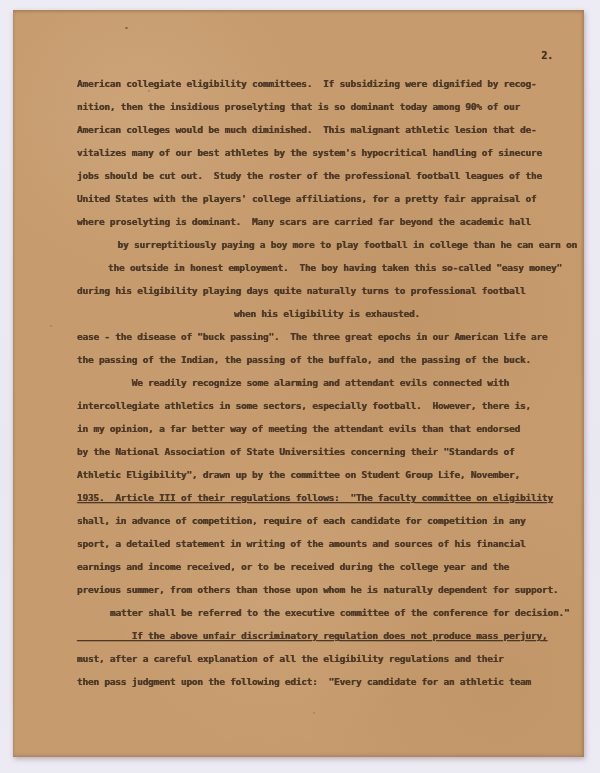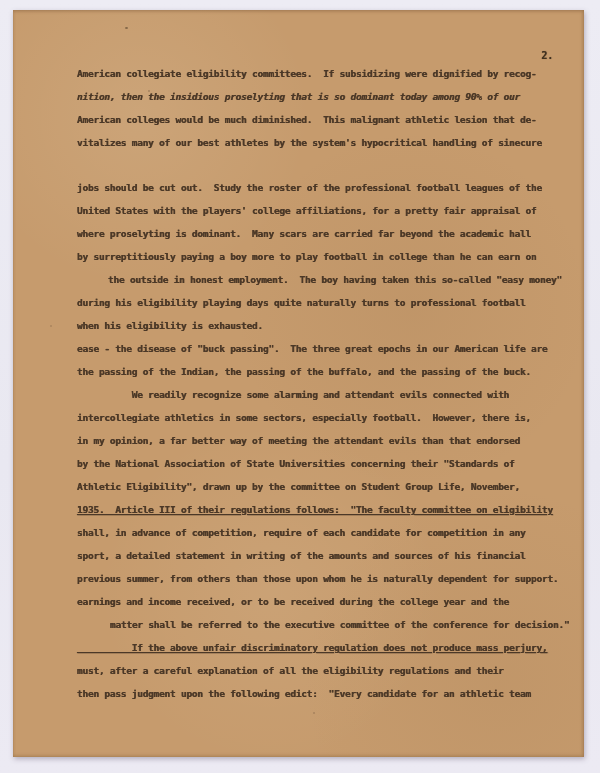--- a/index.html
+++ b/index.html
@@ -39,21 +39,21 @@
     top: 40px;
     right: 31px;
     font-size: 10px;
     font-weight: 700;
     letter-spacing: -0.2px;
     color: #41311f;
     text-shadow: 0.4px 0.4px 0.7px rgba(65,49,31,0.75);
   }
   .lines {
     position: absolute;
-    top: 52px;
+    top: 62px;
     left: 64px;
     width: 500px;
   }
   .line {
     height: 23px;
     line-height: 23px;
     font-size: 9.5px;
     font-weight: 700;
     letter-spacing: -0.25px;
     white-space: pre;
@@ -73,42 +73,42 @@
   .speck.s4 { left: 37px;  top: 315px; width: 2px; height: 2px; background: rgba(74,56,38,0.22); }
 </style>
 </head>
 <body>
 
 <div class="backdrop" style="background-color: rgb(237, 236, 244);">
   <div class="paper" style="background-color: rgb(198, 155, 109);">
     <div class="page-number">2.</div>
     <div class="lines">
         <div class="line" style="color: rgb(75, 56, 39);">American collegiate eligibility committees.  If subsidizing were dignified by recog-</div>
-        <div class="line" style="color: rgb(75, 56, 39); font-style: italic;">nition, then the insidious proselyting that is so dominant today among 90% of our</div>
+        <div class="line" style="color: rgb(75, 56, 39);">nition, then the insidious proselyting that is so dominant today among 90% of our</div>
         <div class="line" style="color: rgb(75, 56, 39);">American colleges would be much diminished.  This malignant athletic lesion that de-</div>
         <div class="line" style="color: rgb(75, 56, 39);">vitalizes many of our best athletes by the system's hypocritical handling of sinecure</div>
-        <div class="line" style="color: rgb(75, 56, 39); margin-top: 22px;">jobs should be cut out.  Study the roster of the professional football leagues of the</div>
+        <div class="line" style="color: rgb(75, 56, 39);">jobs should be cut out.  Study the roster of the professional football leagues of the</div>
         <div class="line" style="color: rgb(75, 56, 39);">United States with the players' college affiliations, for a pretty fair appraisal of</div>
         <div class="line" style="color: rgb(75, 56, 39);">where proselyting is dominant.  Many scars are carried far beyond the academic hall</div>
-        <div class="line" style="color: rgb(75, 56, 39);">by surreptitiously paying a boy more to play football in college than he can earn on</div>
+        <div class="line" style="color: rgb(75, 56, 39); text-align: right;">by surreptitiously paying a boy more to play football in college than he can earn on</div>
         <div class="line" style="color: rgb(75, 56, 39); margin-left: 31px;">the outside in honest employment.  The boy having taken this so-called "easy money"</div>
         <div class="line" style="color: rgb(75, 56, 39);">during his eligibility playing days quite naturally turns to professional football</div>
-        <div class="line" style="color: rgb(75, 56, 39);">when his eligibility is exhausted.</div>
+        <div class="line" style="color: rgb(75, 56, 39); text-align: center;">when his eligibility is exhausted.</div>
         <div class="line" style="color: rgb(75, 56, 39);">ease - the disease of "buck passing".  The three great epochs in our American life are</div>
         <div class="line" style="color: rgb(75, 56, 39);">the passing of the Indian, the passing of the buffalo, and the passing of the buck.</div>
         <div class="line" style="color: rgb(75, 56, 39);">          We readily recognize some alarming and attendant evils connected with</div>
         <div class="line" style="color: rgb(75, 56, 39);">intercollegiate athletics in some sectors, especially football.  However, there is,</div>
         <div class="line" style="color: rgb(75, 56, 39);">in my opinion, a far better way of meeting the attendant evils than that endorsed</div>
         <div class="line" style="color: rgb(75, 56, 39);">by the National Association of State Universities concerning their "Standards of</div>
         <div class="line" style="color: rgb(75, 56, 39);">Athletic Eligibility", drawn up by the committee on Student Group Life, November,</div>
         <div class="line" style="color: rgb(75, 56, 39); text-decoration: underline;">1935.  Article III of their regulations follows:  "The faculty committee on eligibility</div>
         <div class="line" style="color: rgb(75, 56, 39);">shall, in advance of competition, require of each candidate for competition in any</div>
         <div class="line" style="color: rgb(75, 56, 39);">sport, a detailed statement in writing of the amounts and sources of his financial</div>
+        <div class="line" style="color: rgb(75, 56, 39);">earnings and income received, or to be received during the college year and the</div>
         <div class="line" style="color: rgb(75, 56, 39);">previous summer, from others than those upon whom he is naturally dependent for support.</div>
-        <div class="line" style="color: rgb(75, 56, 39);">earnings and income received, or to be received during the college year and the</div>
         <div class="line" style="color: rgb(75, 56, 39); margin-left: 33px;">matter shall be referred to the executive committee of the conference for decision."</div>
         <div class="line" style="color: rgb(75, 56, 39); text-decoration: underline;">          If the above unfair discriminatory regulation does not produce mass perjury,</div>
         <div class="line" style="color: rgb(75, 56, 39);">must, after a careful explanation of all the eligibility regulations and their</div>
         <div class="line" style="color: rgb(75, 56, 39);">then pass judgment upon the following edict:  "Every candidate for an athletic team</div>
       </div>
     <div class="speck s1"></div>
     <div class="speck s2"></div>
     <div class="speck s3"></div>
     <div class="speck s4"></div>
   </div>

